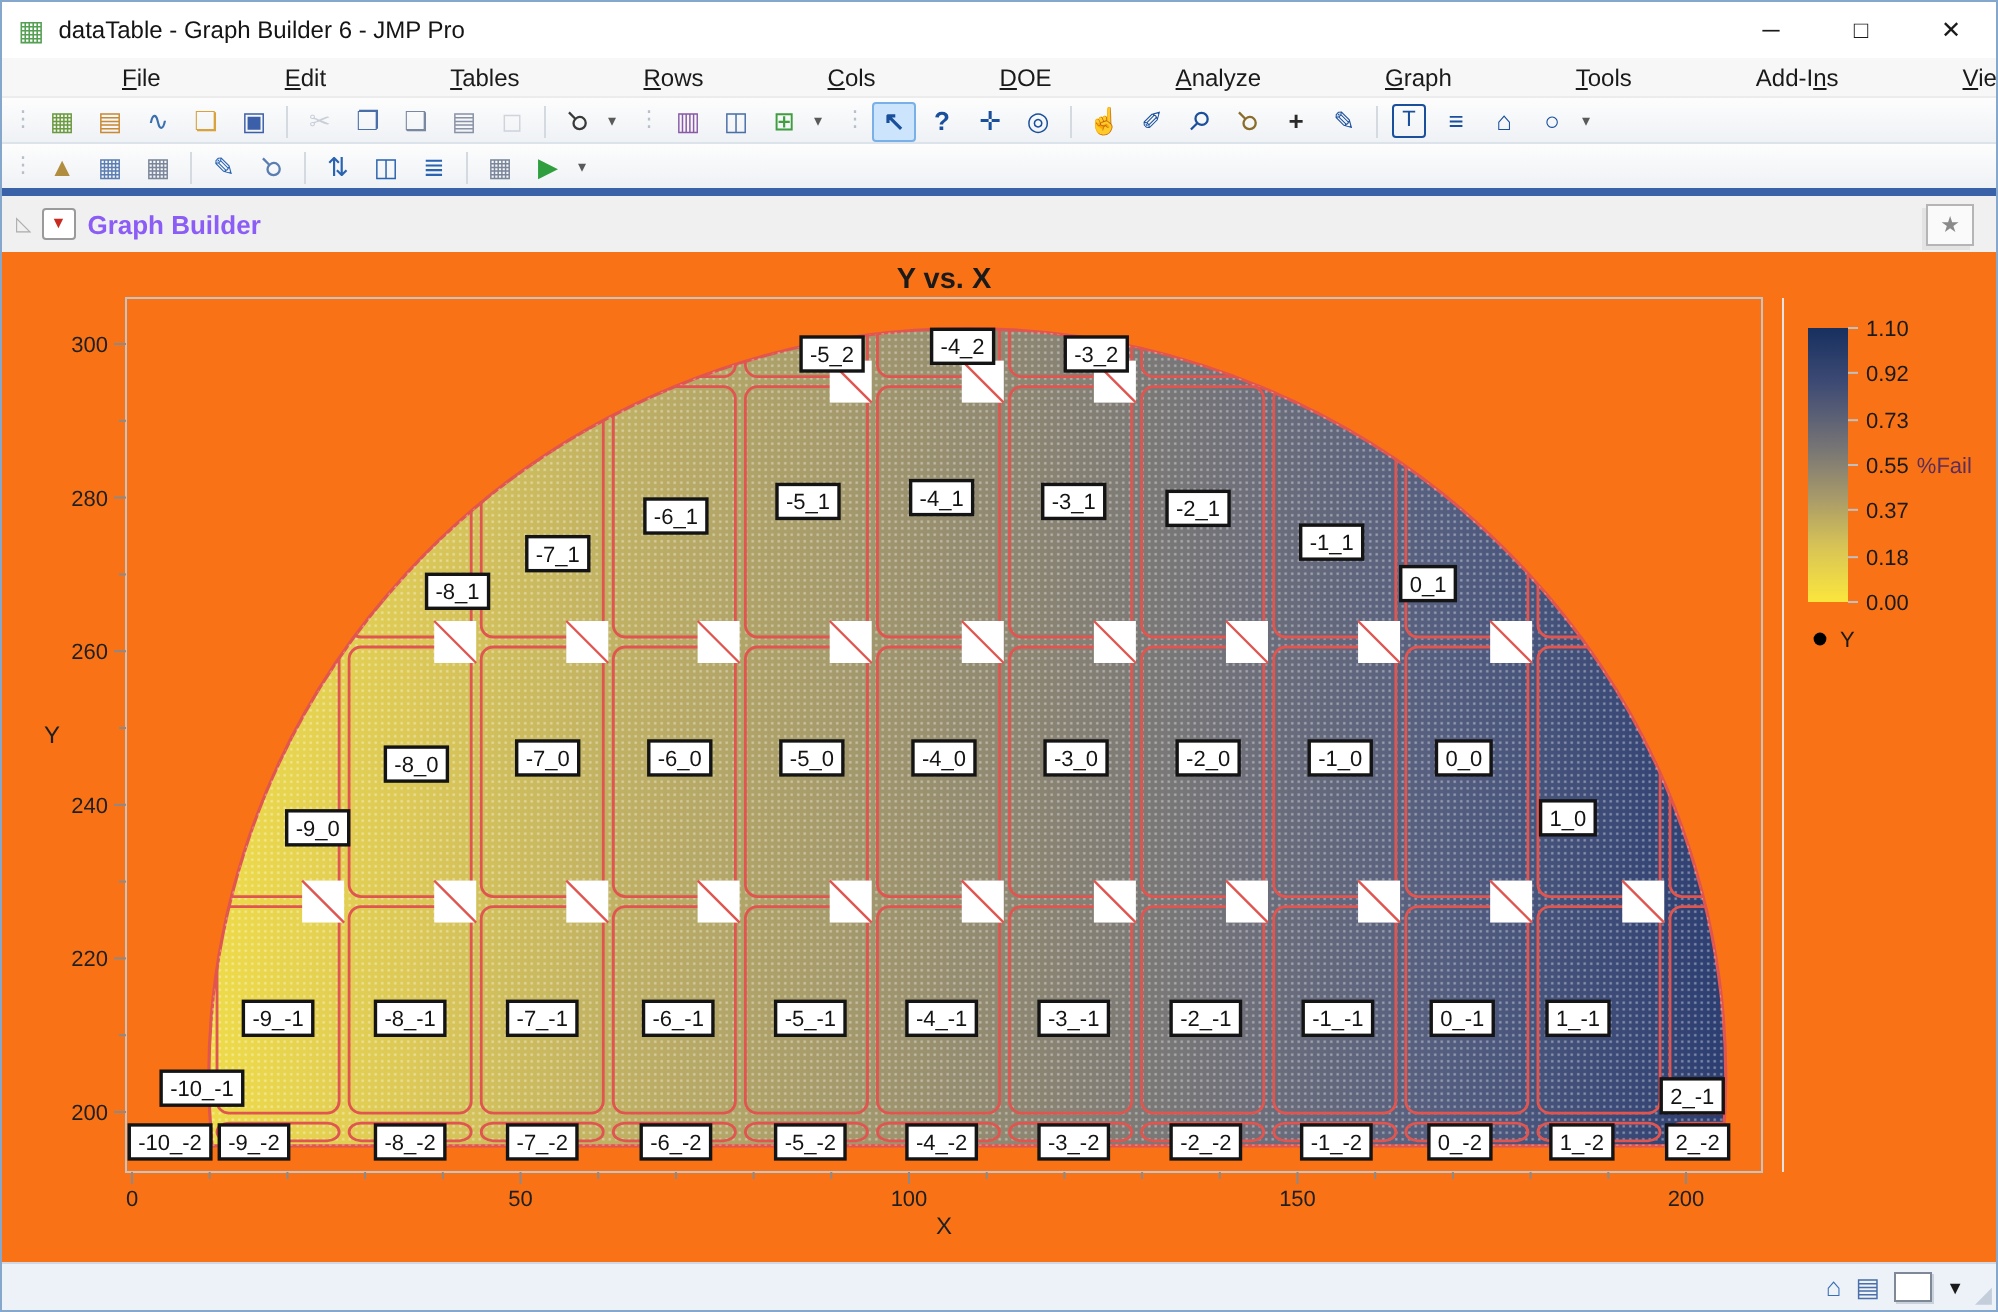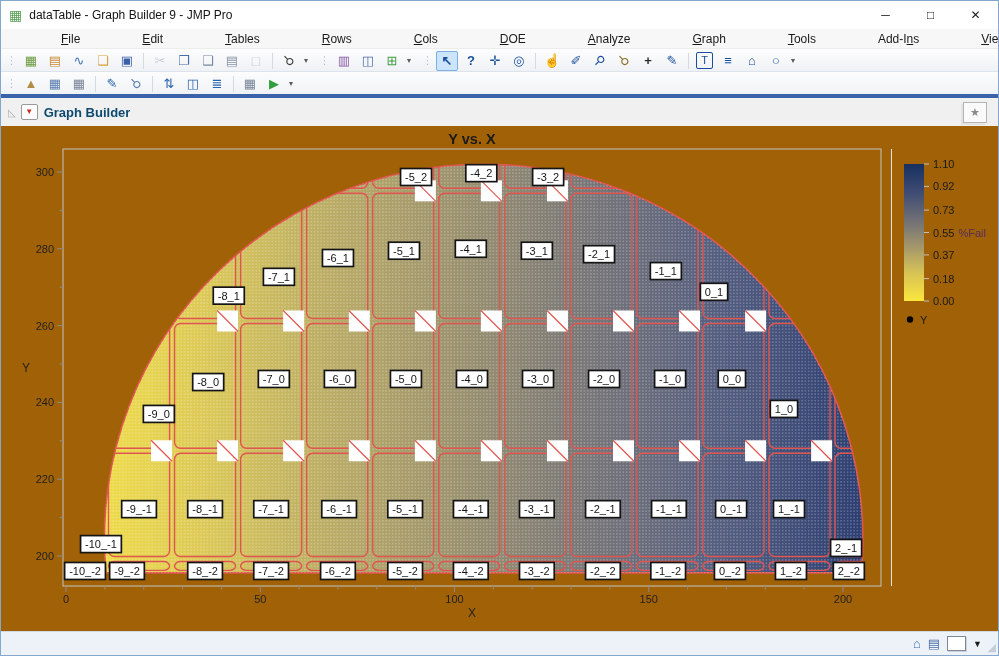--- a/index.html
+++ b/index.html
@@ -35,45 +35,45 @@
   .tovf{font-size:8px;color:#5a5a5a;margin:0 6px 0 3px;}
   
   .bluebar{position:absolute;top:93px;left:0;right:0;height:4px;background:#3a62a8;}
   
   .report-header{position:absolute;top:97px;left:0;right:0;height:28px;background:#f0f0f0;
     border-bottom:1px solid #d8d8d8;display:flex;align-items:center;}
   .disclosure{color:#adadad;font-size:10px;margin:0 5px 0 7px;}
   .rt-btn{width:15px;height:14px;background:#fff;border:1px solid #9a9a9a;border-radius:2px;
     display:flex;align-items:center;justify-content:center;margin-right:6px;}
   .rt-btn span{color:#c92a21;font-size:8px;line-height:1;}
-  .report-title{font-weight:bold;font-size:13px;color:#0c4a6e;}
+  .report-title{font-weight:bold;font-size:13px;color:#8b5cf6;}
   .publish-btn{margin-left:auto;margin-right:11px;width:22px;height:19px;border:1px solid #b5b5b5;
     background:#fafafa;color:#8a8a8a;font-size:11px;display:flex;align-items:center;
     justify-content:center;box-shadow:-2px 2px 0 #e3e3e3;}
   
-  .chart-panel{position:absolute;top:125px;left:0;right:0;height:505px;background:#a16207;}
+  .chart-panel{position:absolute;top:125px;left:0;right:0;height:505px;background:#f97316;}
   #chart{position:absolute;left:0;top:0;}
   
   .statusbar{position:absolute;top:630px;left:0;right:0;height:23px;background:#edf2f9;
     border-top:1px solid #cfd8e4;display:flex;align-items:center;justify-content:flex-end;
     gap:7px;padding-right:16px;}
   .sb-icon{font-size:13px;line-height:1;}
   .color-well{width:17px;height:13px;background:#ffffff;border:1px solid #7e8896;
     box-shadow:1px 1px 0 #c9d1db;}
   .sb-arrow{font-size:9px;color:#1a1a1a;}
   .resize-grip{position:absolute;right:2px;bottom:1px;color:#c4cedb;font-size:11px;}
 </style>
 </head>
 <body>
 
 <div class="window">
 
   <div class="titlebar">
     <span class="app-icon">▦</span>
-    <span class="title-text">dataTable - Graph Builder 9 - JMP Pro</span>
+    <span class="title-text">dataTable - Graph Builder 6 - JMP Pro</span>
     <div class="win-controls" id="win-controls">
         <span class="win-btn">─</span>
         <span class="win-btn">□</span>
         <span class="win-btn">✕</span>
       </div>
   </div>
 
   <div class="menubar" id="menubar">
       <span class="menu-item"><u>F</u>ile</span>
       <span class="menu-item"><u>E</u>dit</span>

